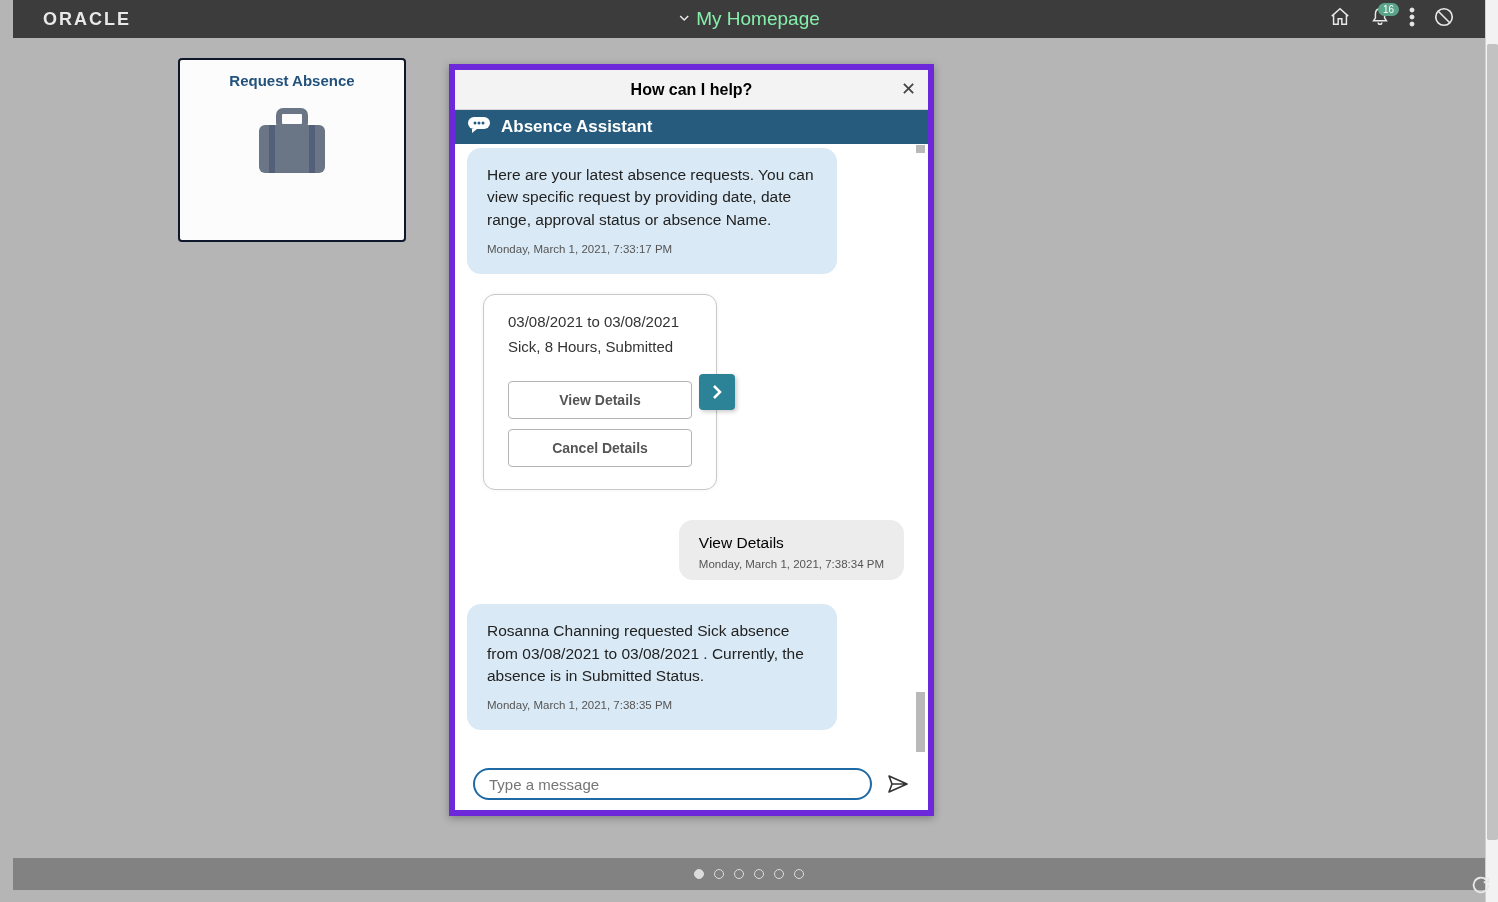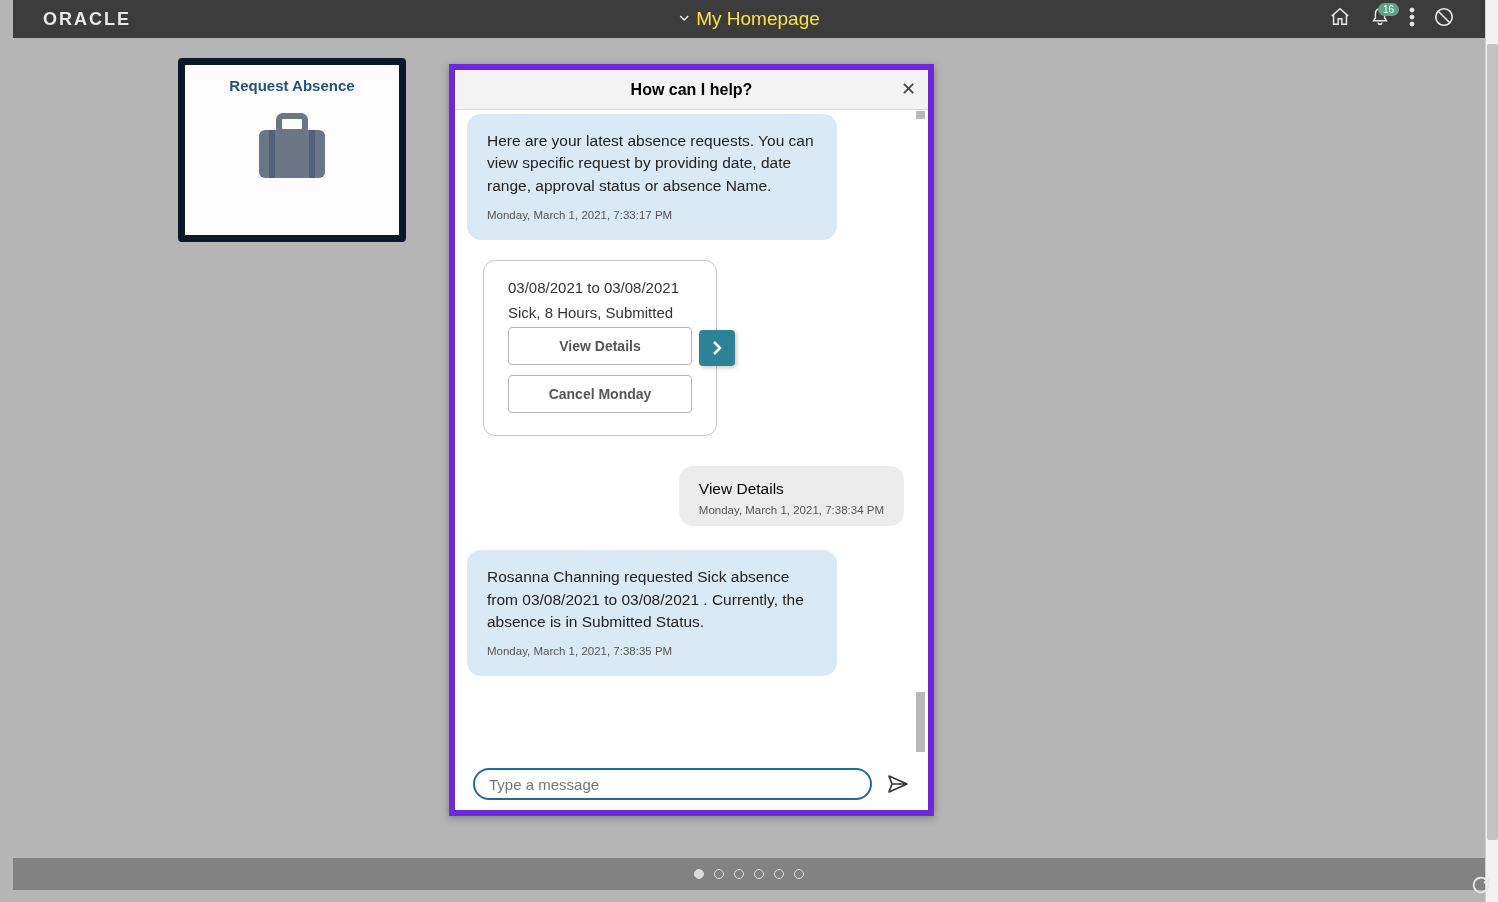--- a/index.html
+++ b/index.html
@@ -5,32 +5,32 @@
   * { box-sizing: border-box; margin: 0; padding: 0; }
   body { font-family: Arial, Helvetica, sans-serif; background: #b5b5b5; width: 1498px; height: 902px; overflow: hidden; position: relative; }
 
   
   .header {
     position: absolute; top: 0; left: 13px; right: 13px; height: 38px;
     background: #3c3c3c; display: flex; align-items: center; color: #e8e8e8;
     padding: 0 30px;
   }
   .header .logo { font-size: 18px; letter-spacing: 2px; font-weight: 600; }
-  .header .center { position: absolute; left: 50%; transform: translateX(-50%); font-size: 19px; color: #fde047; display:flex; align-items:center; gap:6px;}
+  .header .center { position: absolute; left: 50%; transform: translateX(-50%); font-size: 19px; color: #86efac; display:flex; align-items:center; gap:6px;}
   .header .center .chev { font-size: 14px; }
   .header .right { margin-left: auto; display: flex; align-items: center; gap: 18px; }
   .header svg { fill: #e8e8e8; stroke: #e8e8e8; }
   .notif { position: relative; }
   .badge { position: absolute; top: -3px; left: 9px; background: #5aa58a; color: #fff; font-size: 10px; padding: 1px 5px; border-radius: 10px; }
 
   
   .content-area { position: absolute; top: 38px; left: 13px; right: 13px; bottom: 44px; background: #b5b5b5; }
 
   
-  .tile { position: absolute; top: 20px; left: 165px; width: 228px; height: 184px; background: #fcfcfc; border: 7px solid #0f172a; border-radius: 4px; text-align: center; padding-top: 12px; }
+  .tile { position: absolute; top: 20px; left: 165px; width: 228px; height: 184px; background: #fcfcfc; border: 2px solid #0f172a; border-radius: 4px; text-align: center; padding-top: 12px; }
   .tile-title { color: #23527c; font-weight: 700; font-size: 15px; }
   .suitcase { margin: 18px auto 0; width: 78px; height: 72px; position: relative; }
 
   
   .footer { position: absolute; left: 13px; right: 13px; bottom: 12px; height: 32px; background: #828282; display:flex; align-items:center; justify-content:center; }
   .dots { display:flex; gap:10px; }
   .dot { width:10px; height:10px; border-radius:50%; border:1px solid #dcdcdc; }
   .dot.active { background:#dcdcdc; }
   .refresh-corner { position:absolute; right:6px; bottom:2px; }
 
@@ -50,21 +50,21 @@
   .scroll-ind-top, .scroll-ind-bot { position:absolute; right:3px; width:9px; background:#b9b9b9; }
   .scroll-ind-top { top:1px; height:8px; }
   .scroll-ind-bot { bottom:6px; height:60px; }
 
   .bot-bubble { background:#d9eaf6; color:#222; border-radius:14px; padding:16px 20px 16px; margin:4px 80px 6px 12px; max-width:370px; font-size:15.5px; line-height:1.45;}
   .bot-bubble .ts { font-size:11.5px; color:#555; margin-top:10px; }
 
   .card-wrap { display:flex; align-items:center; margin:20px 0 30px 28px; }
   .card { border:1px solid #c8c8c8; border-radius:12px; padding:18px 24px 22px; width:234px; background:#fff; box-shadow:0 0 4px rgba(0,0,0,0.05);}
   .card .dates { text-align:left; font-size:15px; color:#333; margin-bottom:8px;}
-  .card .sub { font-size:15px; color:#333; margin-bottom:6px;}
+  .card .sub { font-size:15px; color:#333; margin-bottom:26px;}
   .card button { display:block; width:100%; height:38px; border:1px solid #b5b5b5; background:#fff; color:#555; font-weight:700; font-size:14px; border-radius:4px; margin-bottom:10px; cursor:pointer;}
   .card button:last-child { margin-bottom:0; }
   .next-arrow { width:36px; height:36px; background:#2c8296; border-radius:4px; display:flex; align-items:center; justify-content:center; margin-left: -18px; box-shadow:2px 2px 4px rgba(0,0,0,0.2); cursor:pointer;}
   .next-arrow svg { stroke:#fff; stroke-width:2.5; fill:none;}
 
   .user-bubble { background:#ececec; border-radius:14px; padding:14px 20px 10px; margin:10px 24px 24px auto; width:fit-content; max-width:260px; font-size:15.5px;}
   .user-bubble .ts { font-size:11.5px; color:#555; margin-top:6px; }
 
   .chat-input-row { height:52px; display:flex; align-items:center; padding:0 18px; gap:14px; border-top:0; }
   .chat-input { flex:1; height:32px; border:2px solid #1f6aa5; border-radius:16px; padding:0 14px; font-size:15px; outline:none; }
@@ -152,35 +152,47 @@
   <svg width="22" height="22" viewBox="0 0 24 24">
       <path d="M20 12 A8 8 0 1 1 17.6 6.3 M20 4 V9 H15" fill="none" stroke="#e8e8e8" stroke-width="2"></path>
     </svg>
 </span>
 
 <div class="modal">
   <div class="modal-header">
     <span class="title">How can I help?</span>
     <span class="close">✕</span>
   </div>
+  <div class="assistant-bar">
+    <span>
+      <svg width="24" height="18" viewBox="0 0 24 18">
+          <rect x="1" y="1" width="22" height="12" rx="6" fill="#fff"></rect>
+          <path d="M5 13 L5 17 L10 13" fill="#fff"></path>
+          <circle cx="8" cy="7" r="1.5" fill="#265b7d"></circle>
+          <circle cx="12" cy="7" r="1.5" fill="#265b7d"></circle>
+          <circle cx="16" cy="7" r="1.5" fill="#265b7d"></circle>
+        </svg>
+    </span>
+    <span>Absence Assistant</span>
+  </div>
 
   <div class="chat-scroll">
     <div class="scroll-ind-top"></div>
 
     <div class="bot-bubble">
       <div>Here are your latest absence requests. You can view specific request by providing date, date range, approval status or absence Name.</div>
       <div class="ts">Monday, March 1, 2021, 7:33:17 PM</div>
     </div>
 
     <div class="card-wrap">
       <div class="card">
         <div class="dates">03/08/2021  to 03/08/2021</div>
         <div class="sub">Sick, 8 Hours, Submitted</div>
         <button>View Details</button>
-        <button>Cancel Monday</button>
+        <button>Cancel Details</button>
       </div>
       <div class="next-arrow">
         <svg width="12" height="16" viewBox="0 0 12 16">
             <path d="M3 2 L9 8 L3 14"></path>
           </svg>
       </div>
     </div>
 
     <div class="user-bubble">
       <div>View Details</div>

